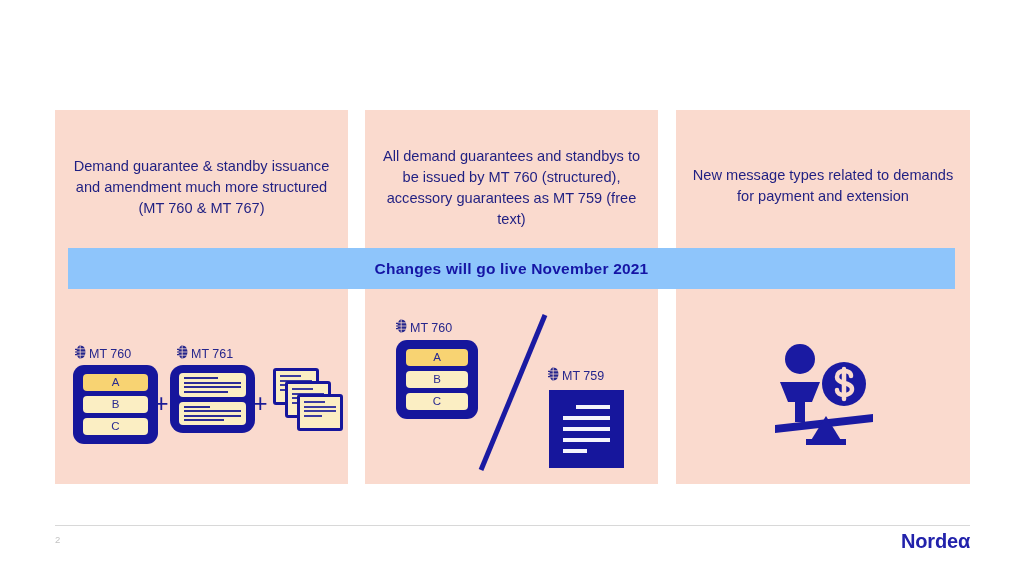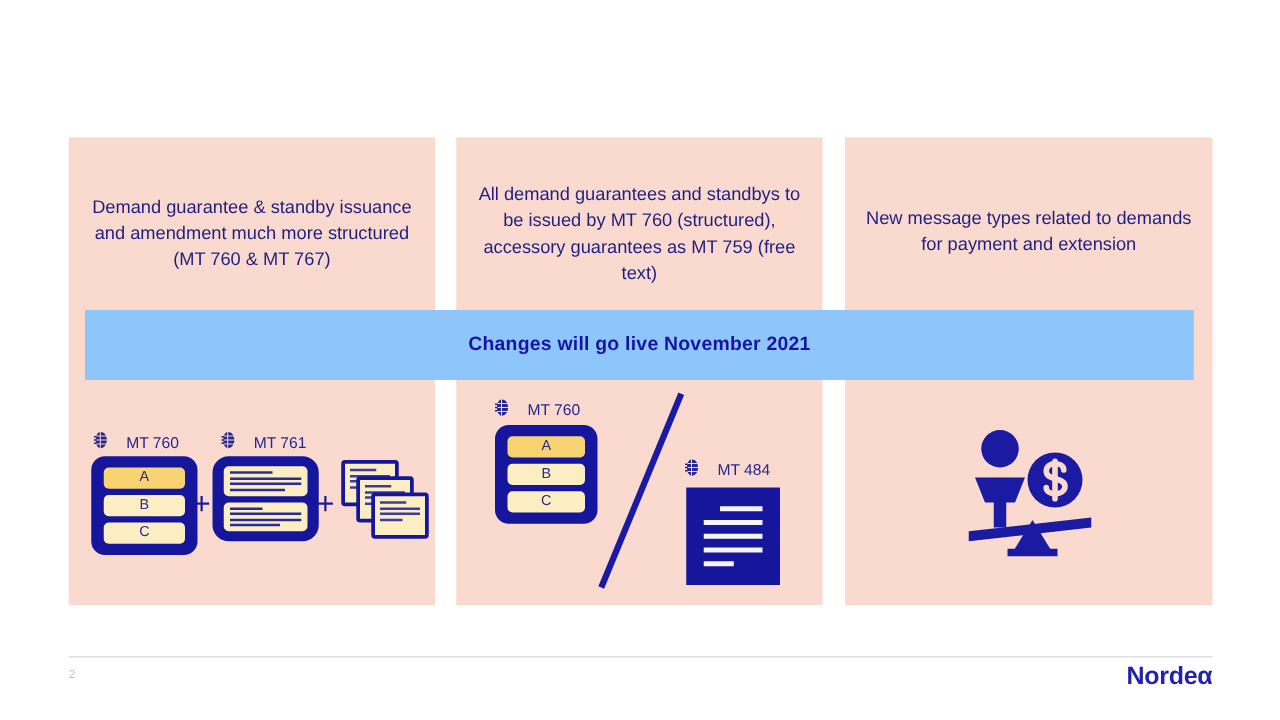--- a/index.html
+++ b/index.html
@@ -46,39 +46,39 @@
     line-height: 21px;
   }
   #panel-1 .panel-text { top: 46px; }
   #panel-2 .panel-text { top: 36px; }
   #panel-3 .panel-text { top: 55px; }
 
   
   #banner {
     position: absolute;
     left: 68px; top: 248px;
-    width: 887px; height: 56px;
+    width: 887px; height: 41px;
     background: #8ec5fb;
     display: flex;
     align-items: center;
     justify-content: center;
   }
   #banner-label {
     font-size: 15.5px;
     font-weight: bold;
     color: #1515a5;
     letter-spacing: 0.2px;
   }
 
   
   .globe-label {
     position: absolute;
     display: flex;
     align-items: center;
-    gap: 15px;
+    gap: 3px;
     color: #26268c;
     font-size: 12.5px;
     white-space: nowrap;
   }
   .globe-icon { display: block; }
 
   
   .abc-card {
     position: absolute;
     background: #16169c;
@@ -292,21 +292,21 @@
 
     <div class="globe-label" style="left:183px; top:257px;">
       <span class="globe-icon">
         <svg width="11" height="14" viewBox="0 0 11 14">
           <path d="M5.2 0.5 C8.6 0.5 10.4 3.3 10.4 7 C10.4 10.7 8.6 13.5 5.2 13.5 C3.3 13.5 1.6 11 1.6 7 C1.6 3 3.3 0.5 5.2 0.5 Z" fill="#26268c"></path>
           <path d="M1.3 3.8 H10.2 M0.9 7 H10.5 M1.3 10.2 H10.2" stroke="#fadace" stroke-width="0.8"></path>
           <path d="M5.2 0.5 V13.5" stroke="#fadace" stroke-width="0.8"></path>
           <path d="M0 4.4 L2.2 4.4 M0 7 L2.2 7 M0 9.6 L2.2 9.6" stroke="#26268c" stroke-width="1.1"></path>
         </svg>
       </span>
-      <span>MT 484</span>
+      <span>MT 759</span>
     </div>
 
     <div id="mt759-doc" style="left:184px; top:280px; width:75px; height:78px;">
       <div class="white-line" style="width:72%; margin-left:auto;"></div>
       <div class="white-line" style="width:100%"></div>
       <div class="white-line" style="width:100%"></div>
       <div class="white-line" style="width:100%"></div>
       <div class="white-line" style="width:52%"></div>
     </div>
   </div>

